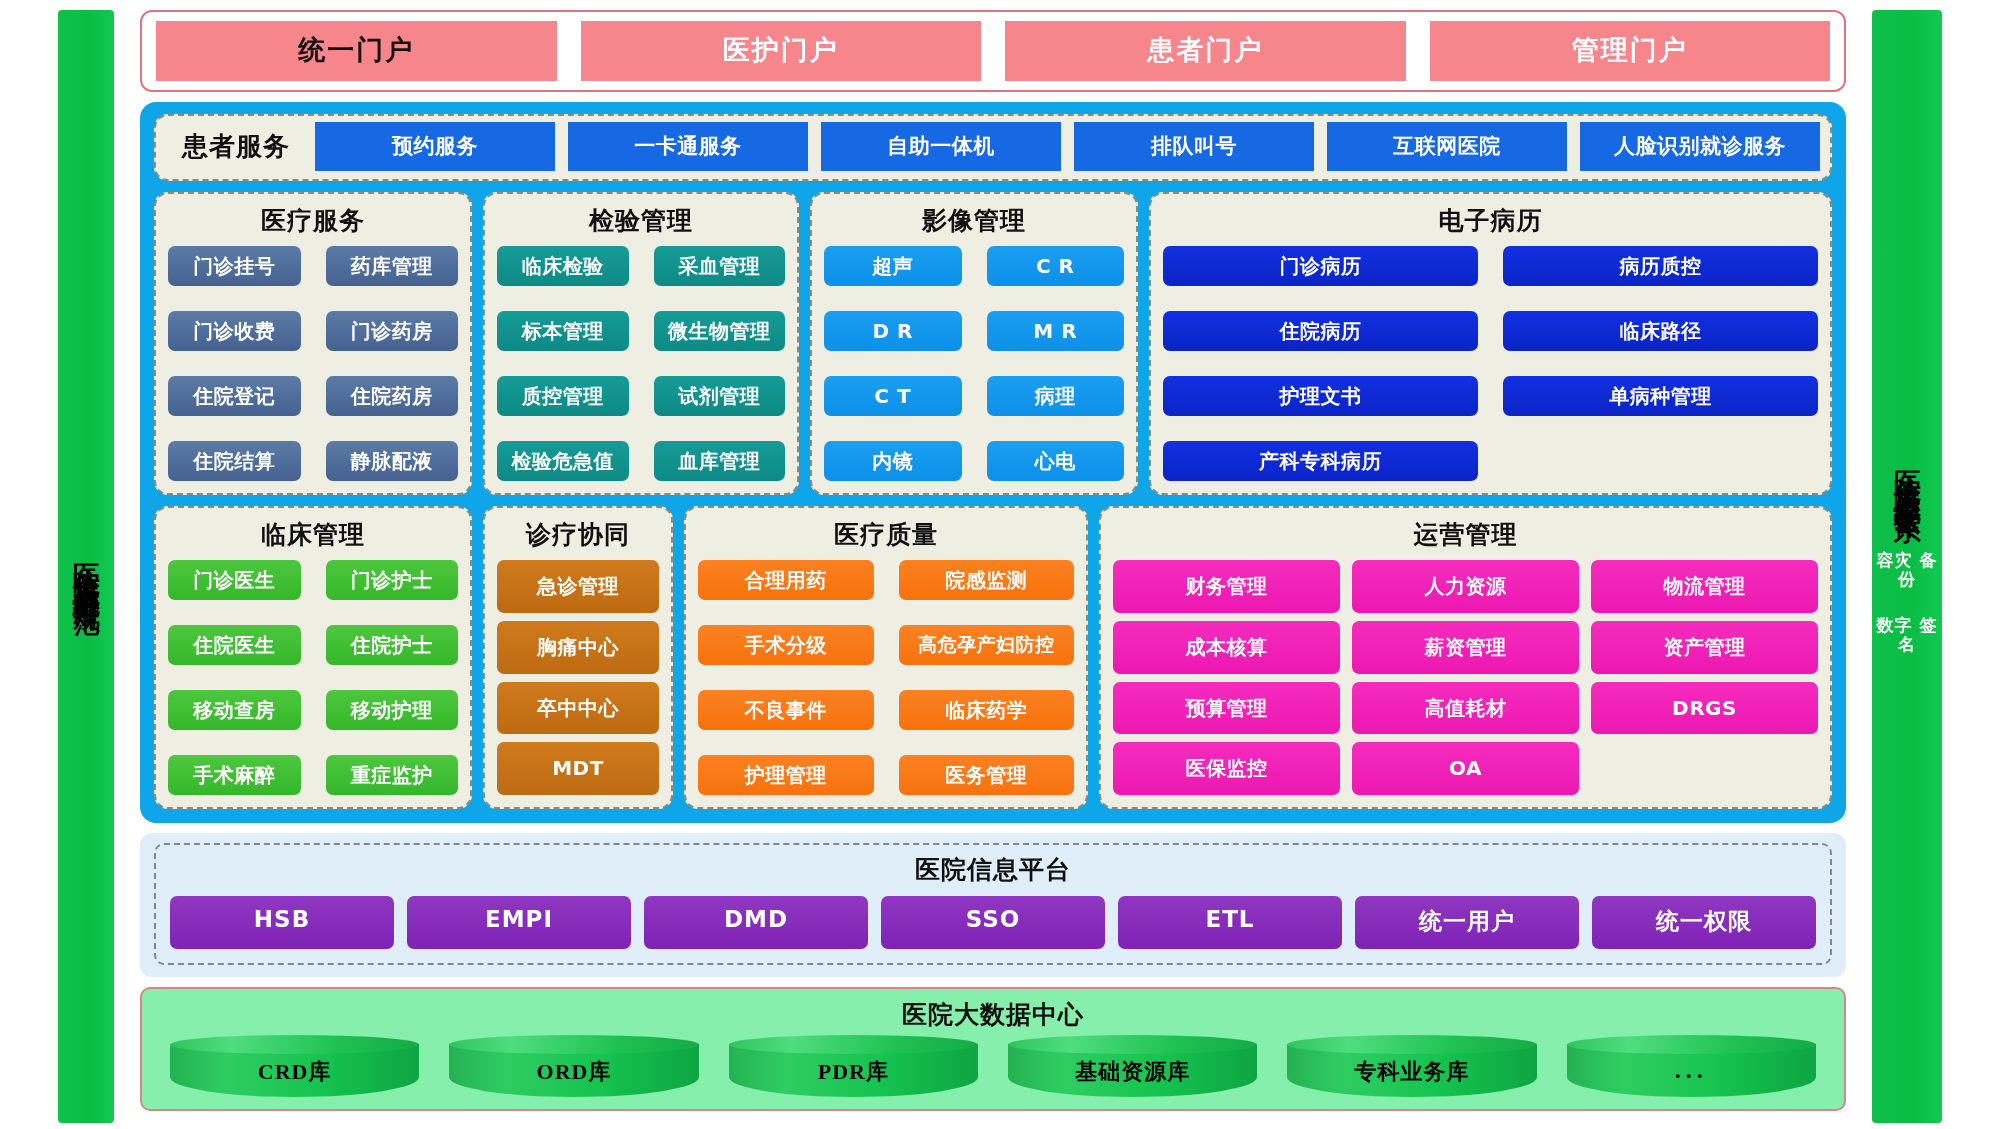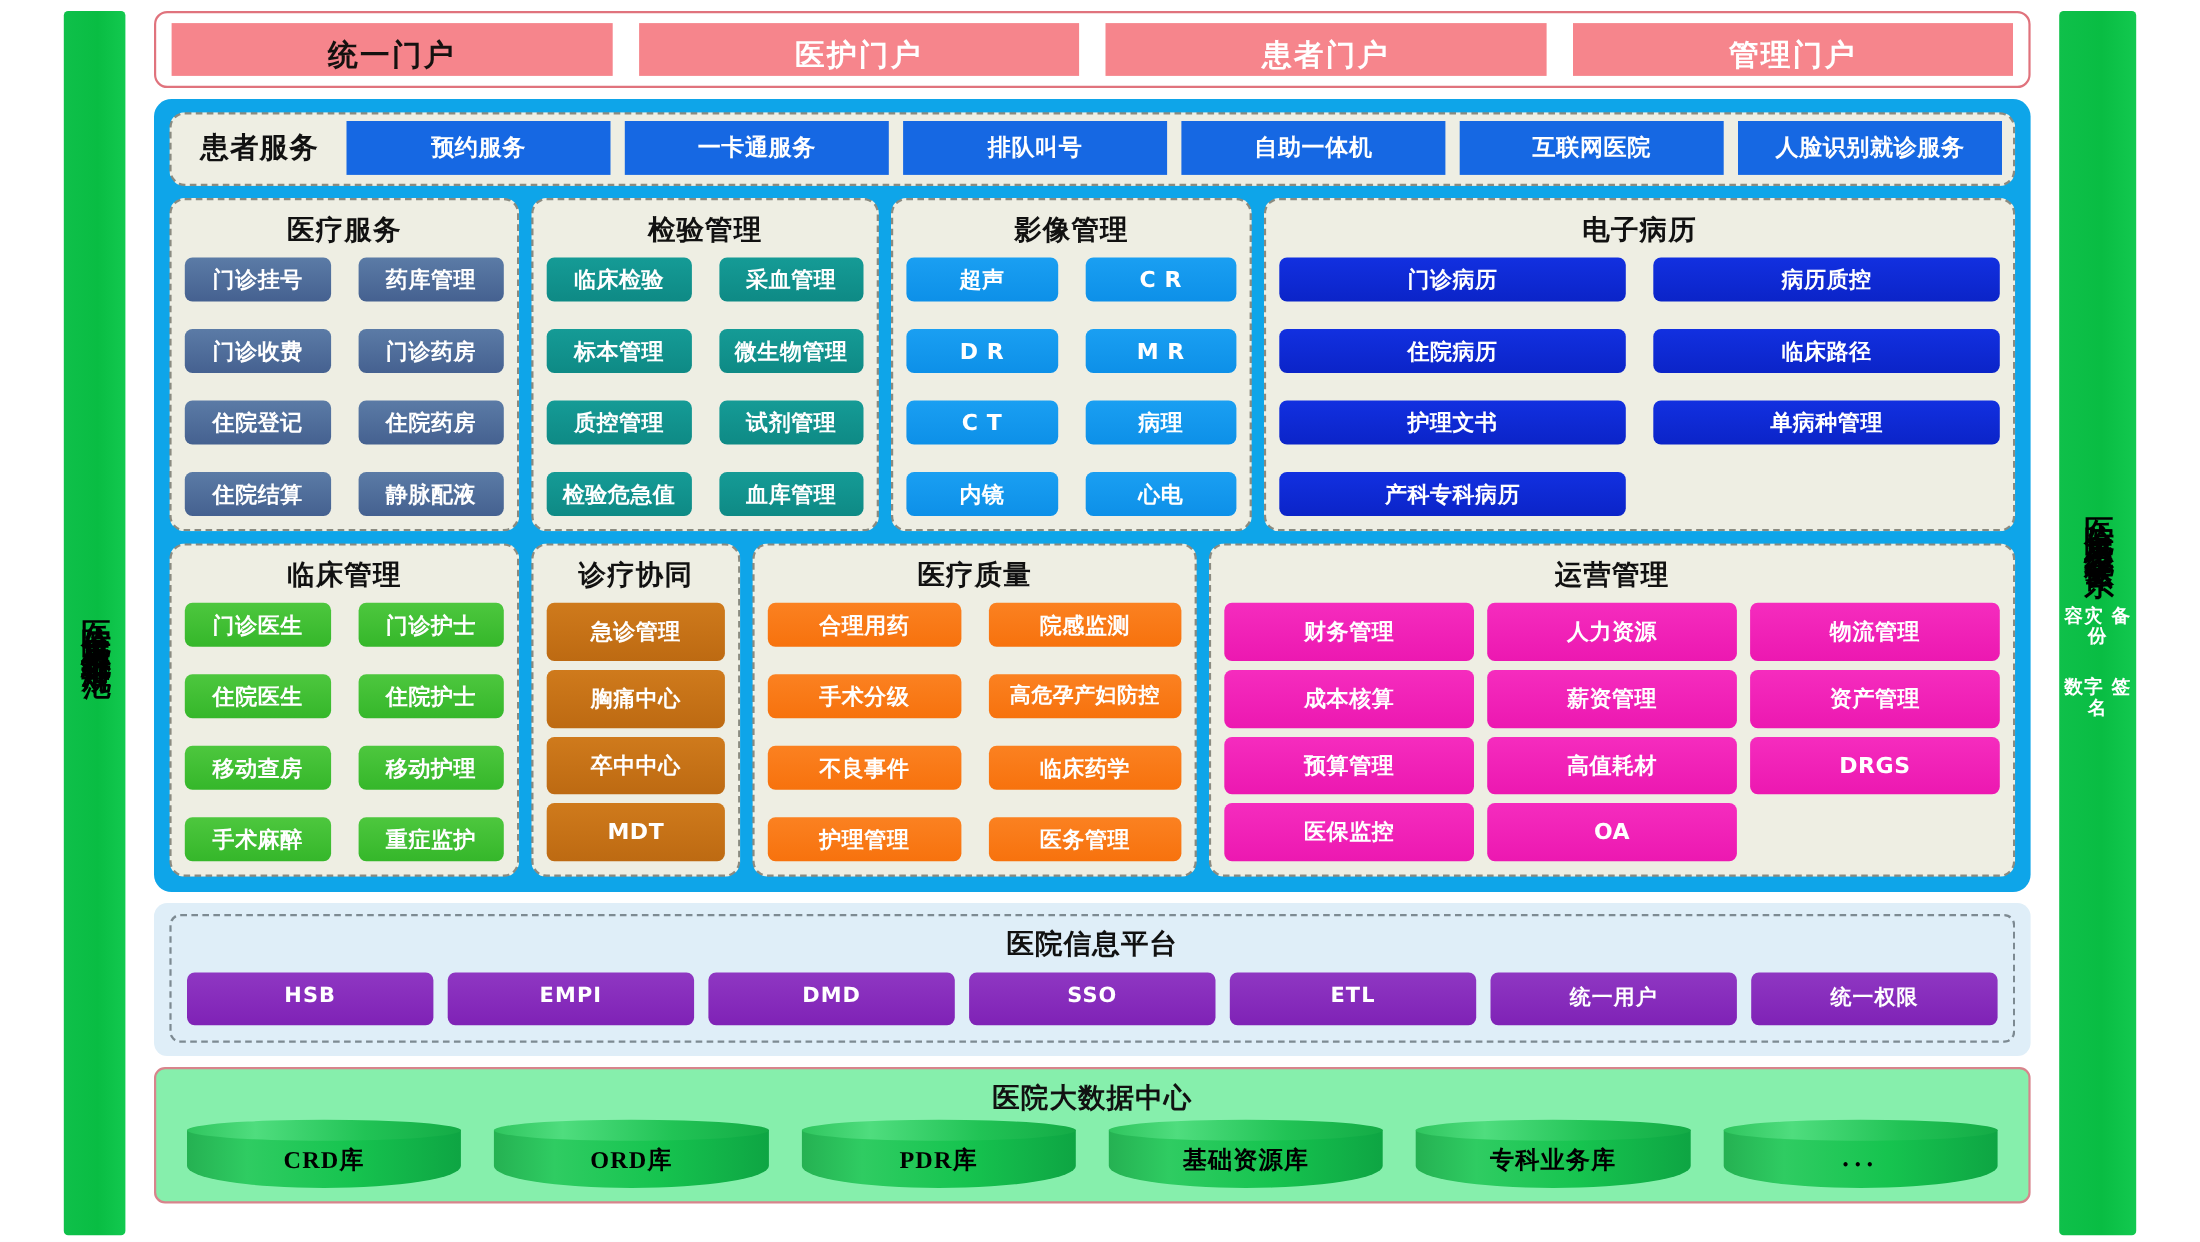--- a/index.html
+++ b/index.html
@@ -69,21 +69,21 @@
     gap: 24px;
     background: #fff;
   }
   .portal {
     flex: 1 1 0;
     background: #f6858c;
     color: #fff;
     font-size: 27px;
     font-weight: 700;
     text-align: center;
-    padding: 11px 0 1px 0;
+    padding: 11px 0 13px 0;
     letter-spacing: 2px;
   }
   .portal.dark-label { color: #14110f; }
 
   
   .beige {
     background: #0ea5e9;
     border-radius: 16px;
     padding: 12px 14px 14px 14px;
     display: flex;
@@ -193,21 +193,21 @@
     text-align: center;
     font-size: 25px; font-weight: 700; color: #111;
     letter-spacing: 1px;
     margin-bottom: 10px;
   }
   .platform-chips { display: flex; gap: 13px; }
   .c-purple {
     flex: 1 1 0;
     background: linear-gradient(180deg,#8f37c2 0%, #7f22b6 100%);
     color: #fff;
-    font-size: 19px; font-weight: 700;
+    font-size: 23px; font-weight: 700;
     text-align: center;
     border-radius: 7px;
     padding: 10px 2px 12px 2px;
     letter-spacing: 1px;
   }
 
   
   .bigdata {
     border: 2px solid #d8848c;
     border-radius: 10px;
@@ -266,22 +266,22 @@
       <div class="portal">管理门户</div>
     </div>
 
     <div class="beige">
 
       <div class="dash-box" style="padding:0;">
         <div class="patient-row">
           <div class="patient-title">患者服务</div>
           <div class="pill-blue">预约服务</div>
           <div class="pill-blue">一卡通服务</div>
+          <div class="pill-blue">自助一体机</div>
           <div class="pill-blue">排队叫号</div>
-          <div class="pill-blue">自助一体机</div>
           <div class="pill-blue">互联网医院</div>
           <div class="pill-blue">人脸识别就诊服务</div>
         </div>
       </div>
 
       <div class="grid-row">
 
         <div class="dash-box group g-med">
           <div class="group-title">医疗服务</div>
           <div class="chips c2">

